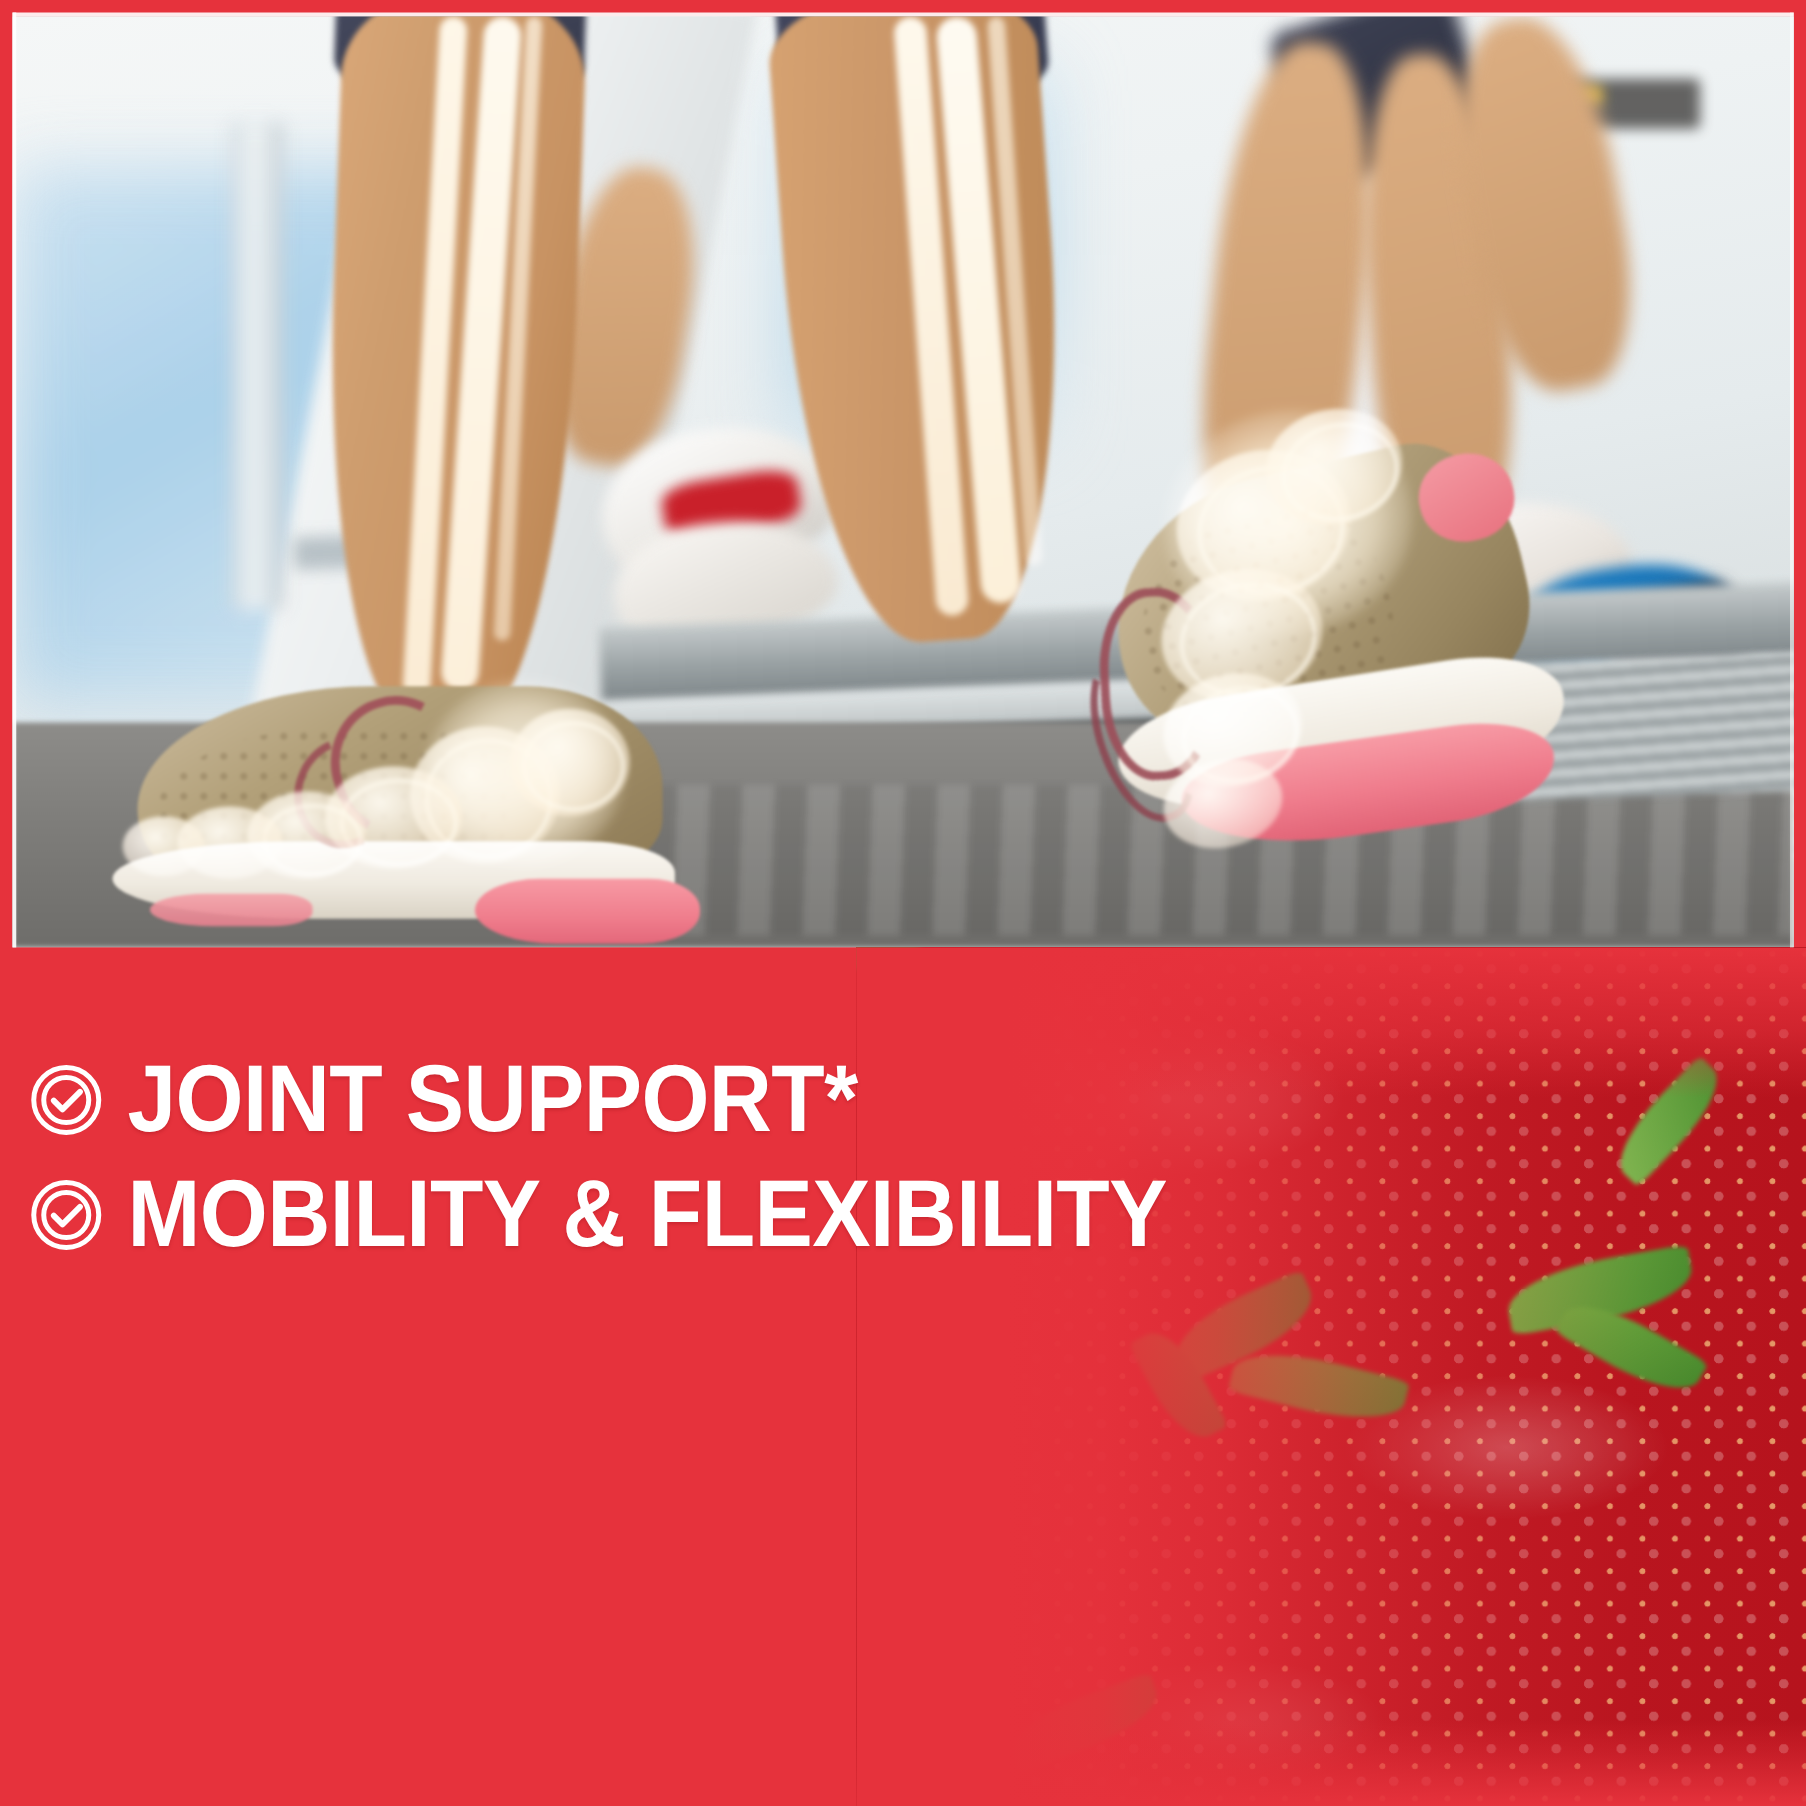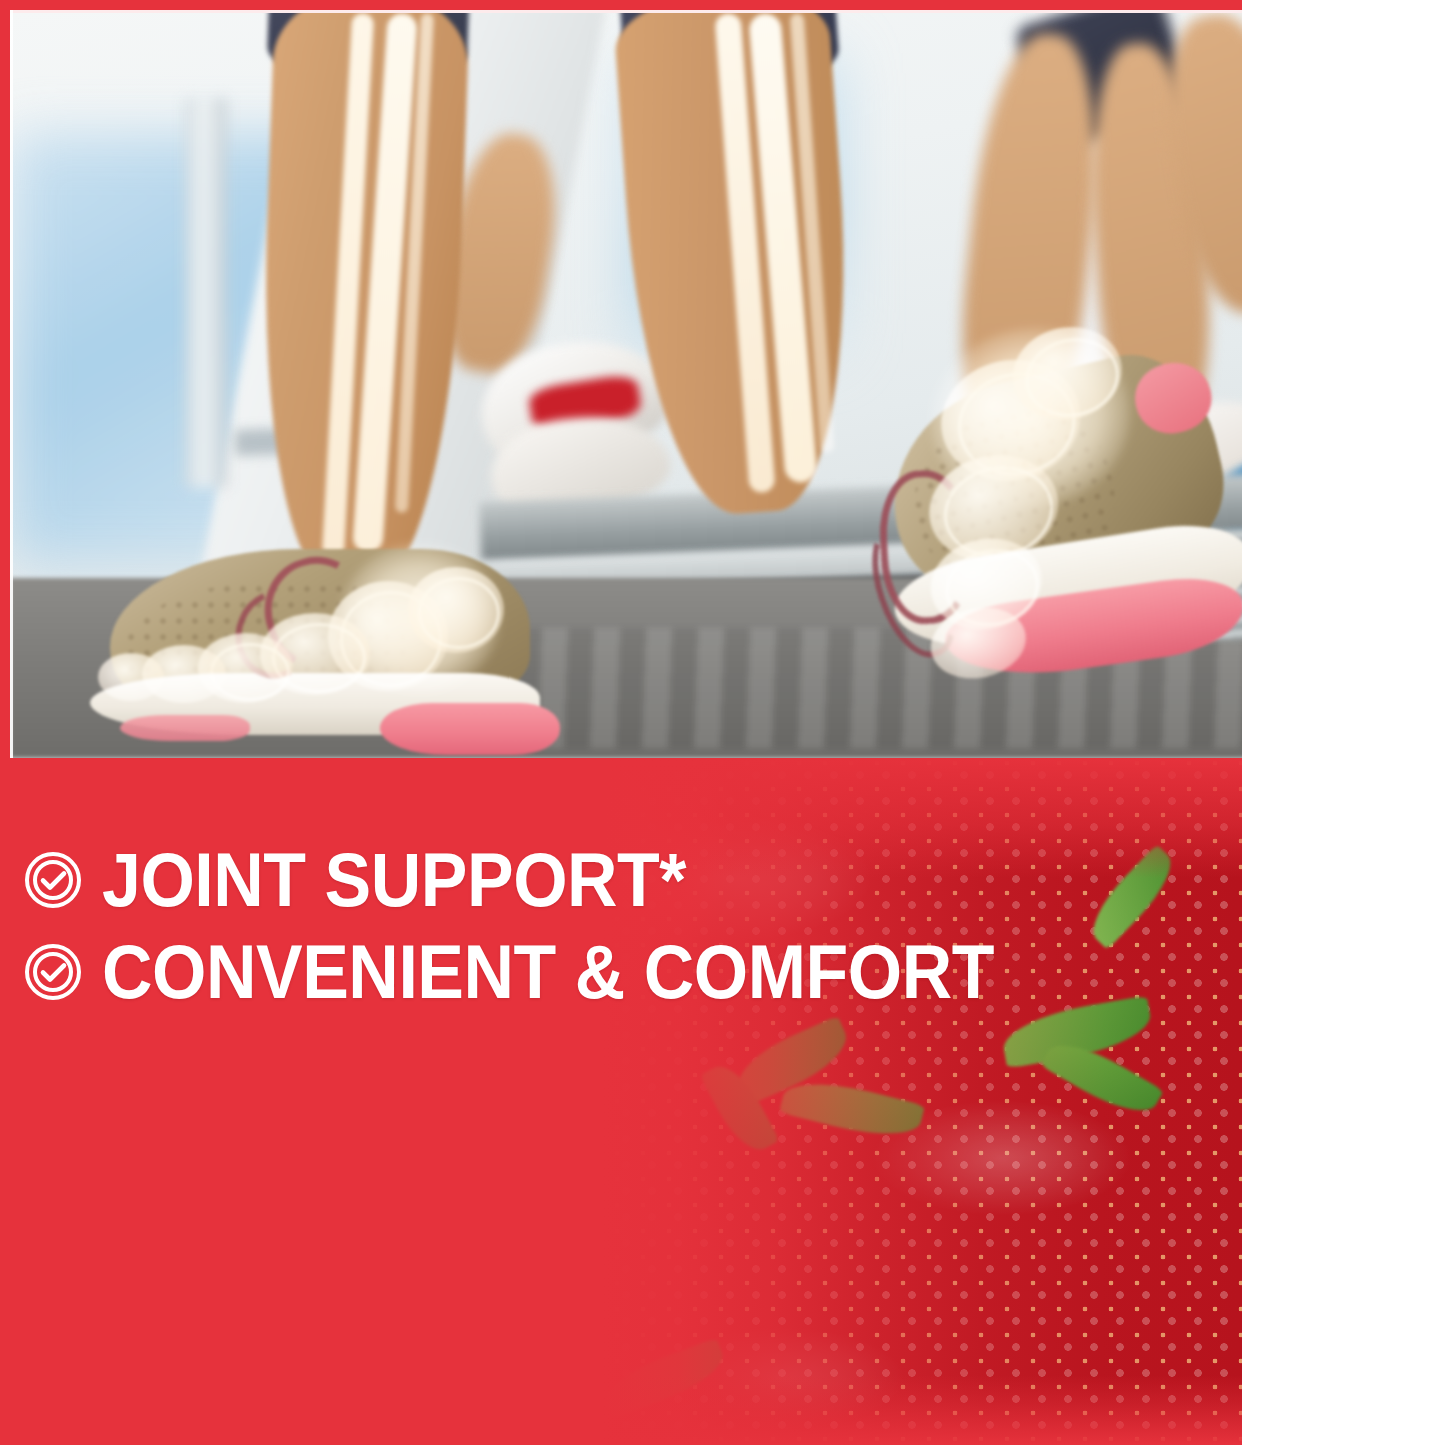--- a/index.html
+++ b/index.html
@@ -2,21 +2,21 @@
 <html><head>
 <meta charset="utf-8">
 <style>
   html, body {
     margin: 0;
     padding: 0;
     background: #ffffff;
   }
   #page {
     position: relative;
-    width: 1242px;
+    width: 1445px;
     height: 1445px;
     overflow: hidden;
     font-family: "Liberation Sans", sans-serif;
     background: #E6323C;
   }
 
   
   .outer-border {
     position: absolute;
     inset: 0;
@@ -566,29 +566,29 @@
           <svg viewBox="0 0 58 58" aria-hidden="true">
             <circle cx="29" cy="29" r="26" fill="none" stroke="#ffffff" stroke-width="4"></circle>
             <circle cx="29" cy="29" r="18" fill="none" stroke="#ffffff" stroke-width="4"></circle>
             <path d="M19 29.5 L26 36.5 L40 22.5" fill="none" stroke="#ffffff" stroke-width="4.6" stroke-linecap="round" stroke-linejoin="round"></path>
           </svg>
         </span>
         <span class="txt">JOINT SUPPORT*</span>
       </div>
 
 
-
-      <div class="bullet b4">
+      <div class="bullet b3">
         <span class="ico">
           <svg viewBox="0 0 58 58" aria-hidden="true">
             <circle cx="29" cy="29" r="26" fill="none" stroke="#ffffff" stroke-width="4"></circle>
             <circle cx="29" cy="29" r="18" fill="none" stroke="#ffffff" stroke-width="4"></circle>
             <path d="M19 29.5 L26 36.5 L40 22.5" fill="none" stroke="#ffffff" stroke-width="4.6" stroke-linecap="round" stroke-linejoin="round"></path>
           </svg>
         </span>
-        <span class="txt">CONVENIENT &amp; COMFORT</span>
+        <span class="txt">MOBILITY &amp; FLEXIBILITY</span>
       </div>
+
 
 
     </div>
   </div>
 
 </div>
 
 </body></html>

